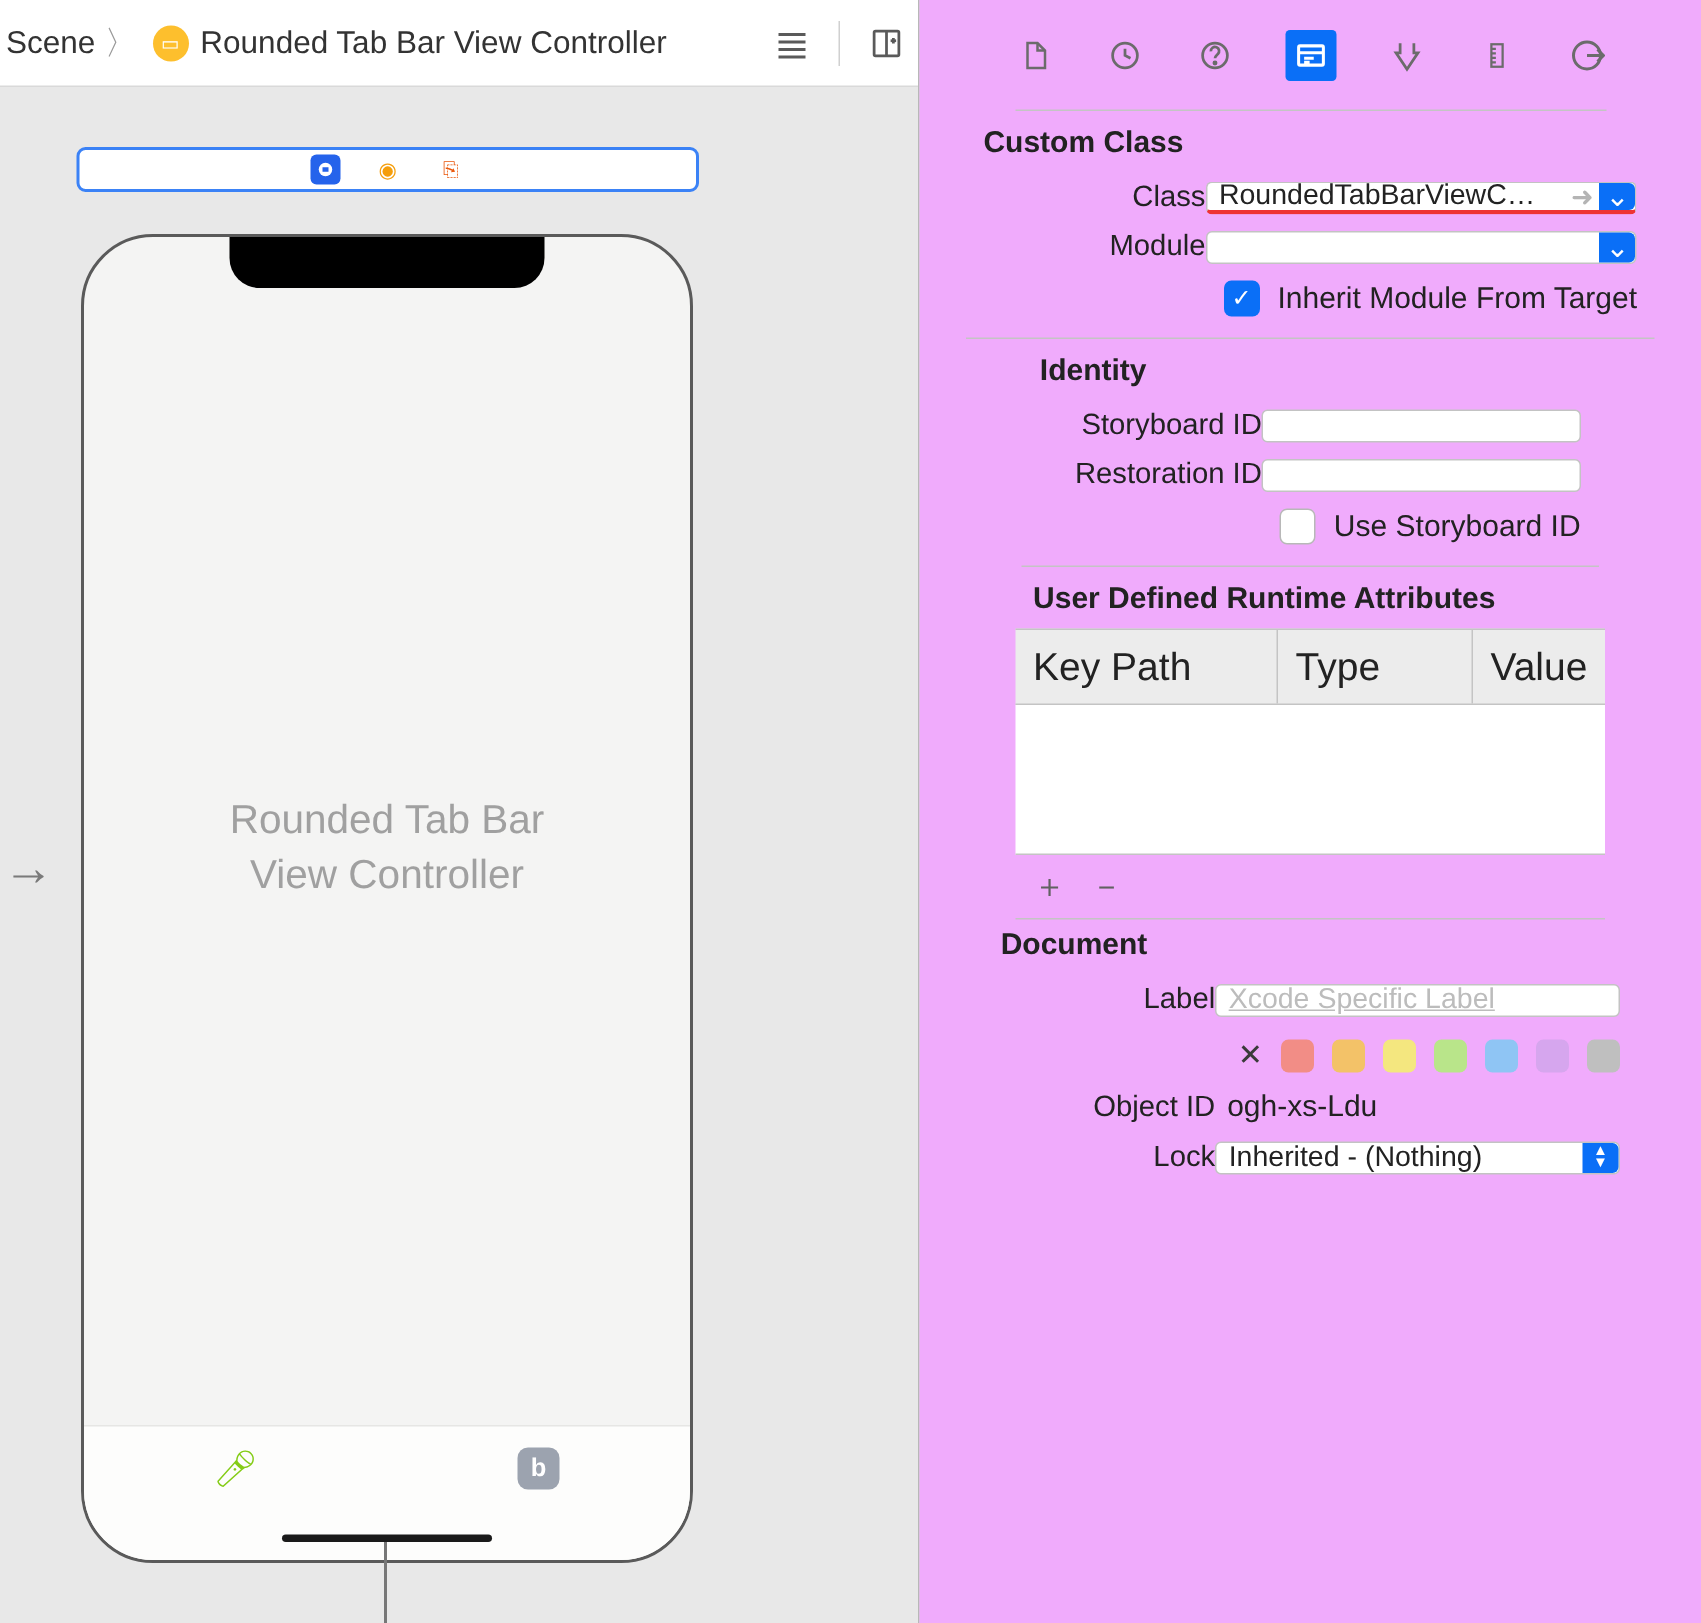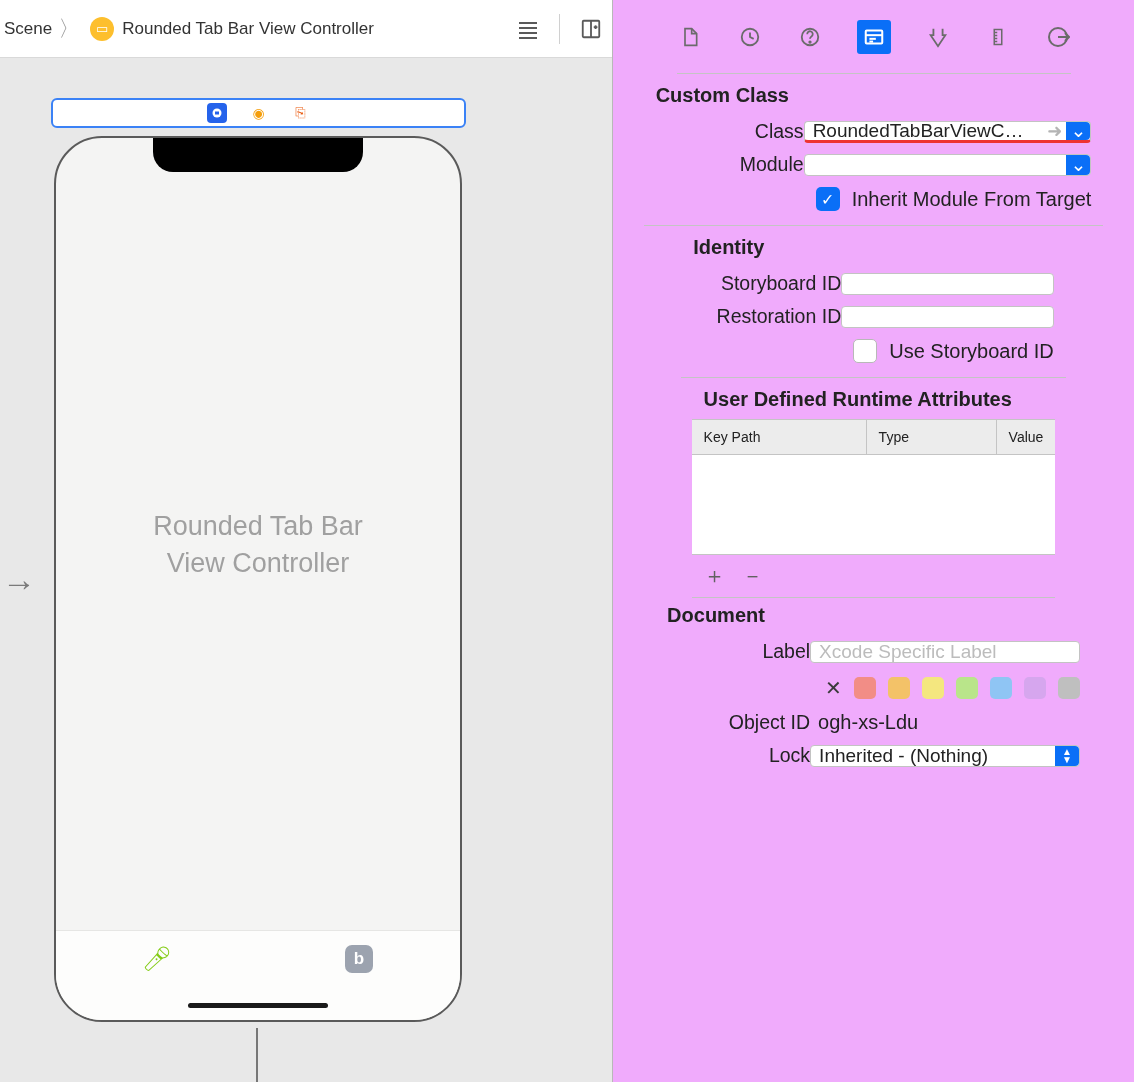--- a/index.html
+++ b/index.html
@@ -1,35 +1,35 @@
 <!DOCTYPE html>
 <html><head>
 <meta charset="utf-8">
 <style>
 * { box-sizing: border-box; margin: 0; padding: 0; font-family: -apple-system, "Helvetica Neue", Arial, sans-serif; }
 body { width: 1134px; height: 1082px; background: #e8e8e8; overflow: hidden; display: flex; }
 
 
 .canvas { width: 613px; height: 1082px; background: #e8e8e8; position: relative; border-right: 1px solid #b8b8b8; }
 .top-bar { background: #fff; height: 58px; border-bottom: 1px solid #d9d9d9; display: flex; align-items: center; padding: 0 6px 0 4px; }
-.bc-text { font-size: 17px; color: #333; }
+.bc-text { font-size: 21px; color: #333; }
 .bc-sep { font-size: 22px; color: #9a9a9a; margin: 0 6px; }
 .bc-icon { width: 24px; height: 24px; border-radius: 50%; background: #fdbf2d; margin: 0 8px 0 4px; display: inline-flex; align-items: center; justify-content: center; color: #fff; font-size: 13px; }
 .tb-right { margin-left: auto; display: flex; align-items: center; gap: 12px; }
 .tb-divider { width: 1px; height: 30px; background: #d0d0d0; margin: 0 4px; }
 .tb-btn { width: 30px; height: 30px; display: flex; align-items: center; justify-content: center; color: #5a5a5a; }
 
 
 .selection-bar { position: absolute; top: 98px; left: 51px; width: 415px; height: 30px; border: 2px solid #3b82f6; border-radius: 6px; background: #fff; display: flex; align-items: center; justify-content: center; gap: 22px; }
 .sel-icon { width: 20px; height: 20px; border-radius: 4px; display: flex; align-items: center; justify-content: center; font-size: 11px; color: #fff; }
 .sel-icon.active { background: #2563eb; }
 .sel-icon.orange { color: #f59e0b; font-size: 14px; }
 .sel-icon.red { color: #ea580c; font-size: 13px; }
 
-.phone { position: absolute; top: 136px; left: 54px; width: 408px; height: 886px; border: 2px solid #5a5a5a; border-radius: 48px; background: #f4f4f3; overflow: hidden; }
+.phone { position: absolute; top: 156px; left: 54px; width: 408px; height: 886px; border: 2px solid #5a5a5a; border-radius: 48px; background: #f4f4f3; overflow: hidden; }
 .notch { position: absolute; top: 0; left: 50%; transform: translateX(-50%); width: 210px; height: 34px; background: #000; border-bottom-left-radius: 20px; border-bottom-right-radius: 20px; }
 .phone-center { position: absolute; top: 42%; left: 0; right: 0; text-align: center; color: #a0a0a0; font-size: 27px; line-height: 1.35; }
 .tab-bar { position: absolute; bottom: 0; left: 0; right: 0; height: 90px; background: #fdfdfc; border-top: 1px solid #e6e6e4; display: flex; align-items: flex-start; padding-top: 14px; }
 .tab-item { flex: 1; display: flex; justify-content: center; }
 .mic { color: #84cc16; font-size: 24px; }
 .b-icon { width: 28px; height: 28px; border-radius: 7px; background: #9ca3af; color: #fff; display: flex; align-items: center; justify-content: center; font-weight: 700; font-size: 17px; }
 .home-ind { position: absolute; bottom: 12px; left: 50%; transform: translateX(-50%); width: 140px; height: 5px; background: #1a1a1a; border-radius: 3px; }
 
 .segue-arrow { position: absolute; top: 560px; left: 2px; color: #7a7a7a; font-size: 34px; }
 .stem { position: absolute; top: 1028px; left: 256px; width: 2px; height: 54px; background: #777; }
@@ -43,29 +43,29 @@
 .section { border-bottom: 1px solid #c4c4c4; padding: 6px 0 14px 0; }
 .section-title { font-size: 20px; font-weight: 700; color: #222; padding: 4px 12px 8px 12px; }
 .row { display: flex; align-items: center; padding: 5px 12px 5px 0; }
 .row-label { width: 160px; text-align: right; font-size: 19.5px; color: #222; }
 .row-label.narrow { width: 155px; }
 .field { flex: 1; height: 22px; background: #fff; border: 1px solid #c3c3c3; border-radius: 4px; display: flex; align-items: center; padding: 0 8px; font-size: 19px; color: #222; position: relative; }
 .field.dd { padding-right: 30px; }
 .dd-chev { position: absolute; right: 0; top: 0; width: 24px; height: 100%; background: #0a6ff7; border-radius: 0 4px 4px 0; color: #fff; display: flex; align-items: center; justify-content: center; }
 .dd-chev.double { font-size: 10px; flex-direction: column; gap: 0; line-height: 8px; }
 .field-arrow { position: absolute; right: 28px; top: 50%; transform: translateY(-50%); color: #b4b4b4; font-size: 18px; }
-.placeholder { color: #bcbcbc; }
+.placeholder { color: #bcbcbc; text-decoration: underline; }
 .underline-red { border-bottom: 3px solid #e33; }
 .chk-row { display: flex; align-items: center; gap: 12px; padding: 6px 12px 0 172px; }
 .chk { width: 24px; height: 24px; border-radius: 5px; background: #0a6ff7; color: #fff; display: flex; align-items: center; justify-content: center; font-size: 16px; }
 .chk.empty { background: #fff; border: 1px solid #b8b8b8; }
 .chk-label { font-size: 20px; color: #222; }
 
 .attr-head { display: flex; border-bottom: 1px solid #c4c4c4; border-top: 1px solid #c4c4c4; background: #ececec; }
-.attr-col { padding: 9px 12px; font-size: 14px; color: #222; border-right: 1px solid #c4c4c4; }
+.attr-col { padding: 9px 12px; font-size: 26px; color: #222; border-right: 1px solid #c4c4c4; }
 .attr-body { height: 100px; background: #fff; border-bottom: 1px solid #c4c4c4; }
 .attr-foot { padding: 6px 12px; display: flex; gap: 16px; color: #616161; border-bottom: 1px solid #c4c4c4; font-size: 22px; }
 .attr-foot span { font-weight: 300; }
 
 .color-row { display: flex; align-items: center; gap: 12px; padding: 8px 12px 6px 170px; }
 .x-btn { font-size: 20px; color: #3a3a3a; }
 .sw { width: 22px; height: 22px; border-radius: 5px; }
 .ro-val { font-size: 20px; color: #222; padding-left: 8px; }
 </style>
 </head>

